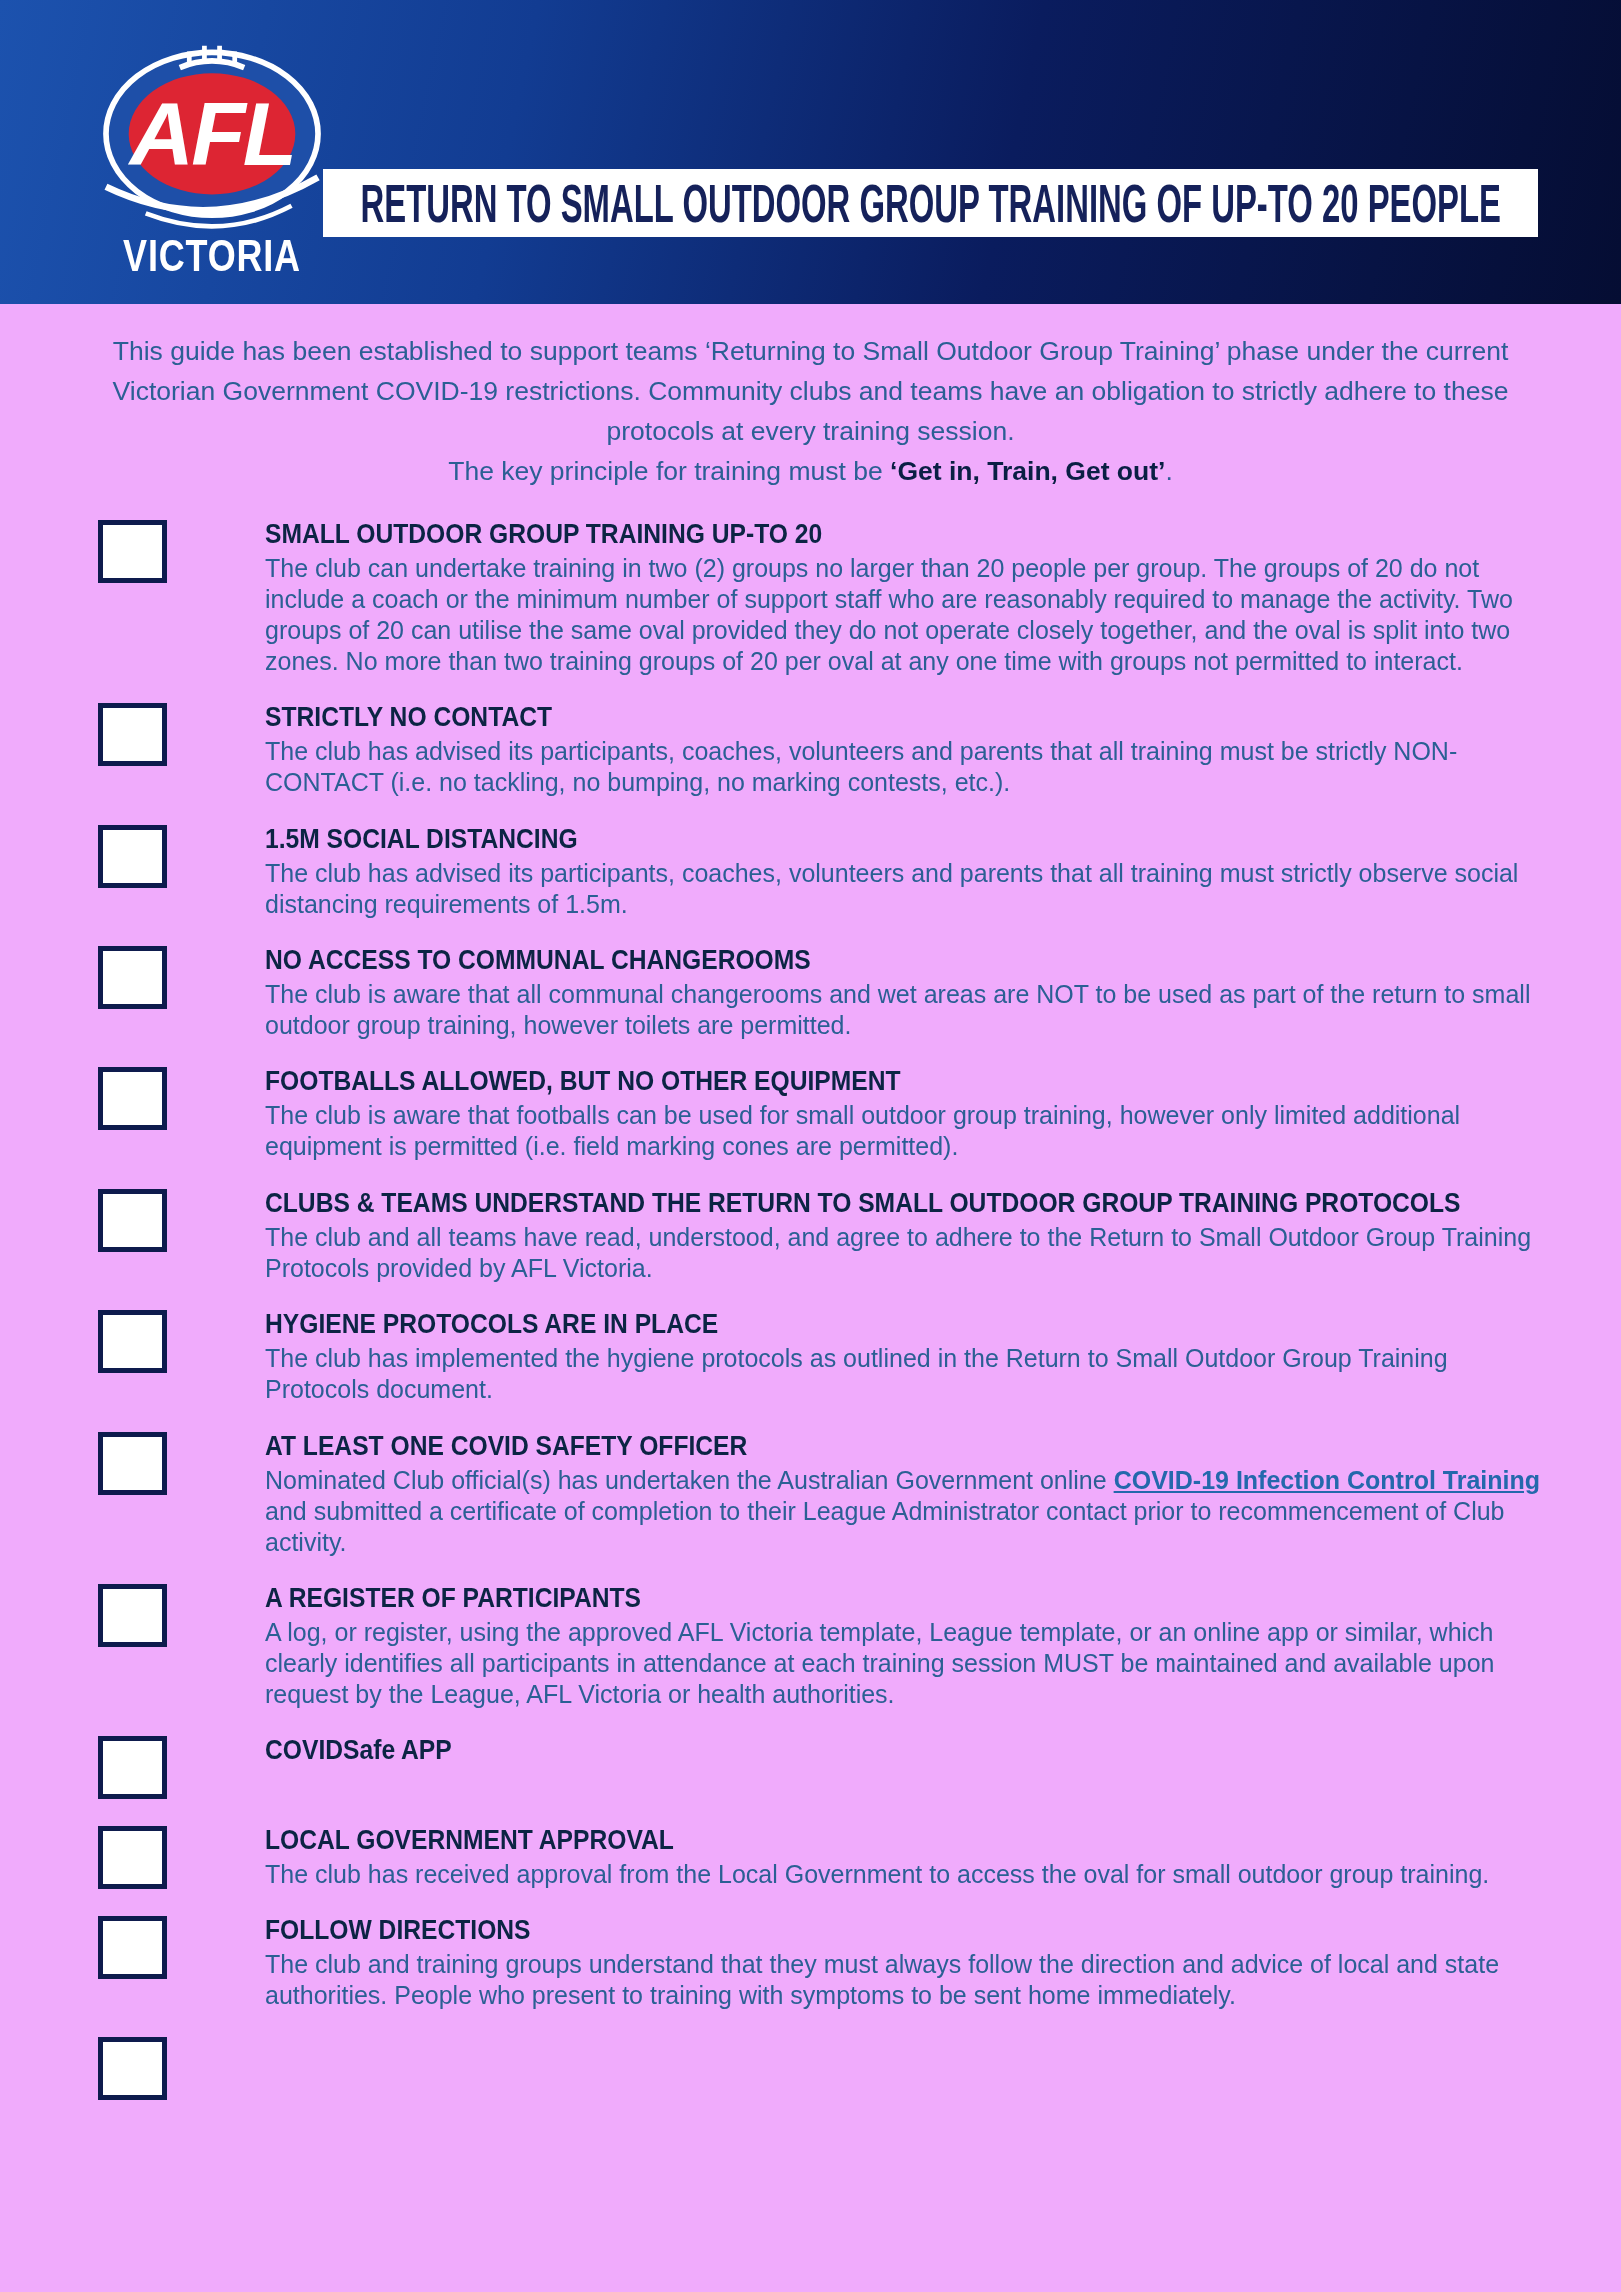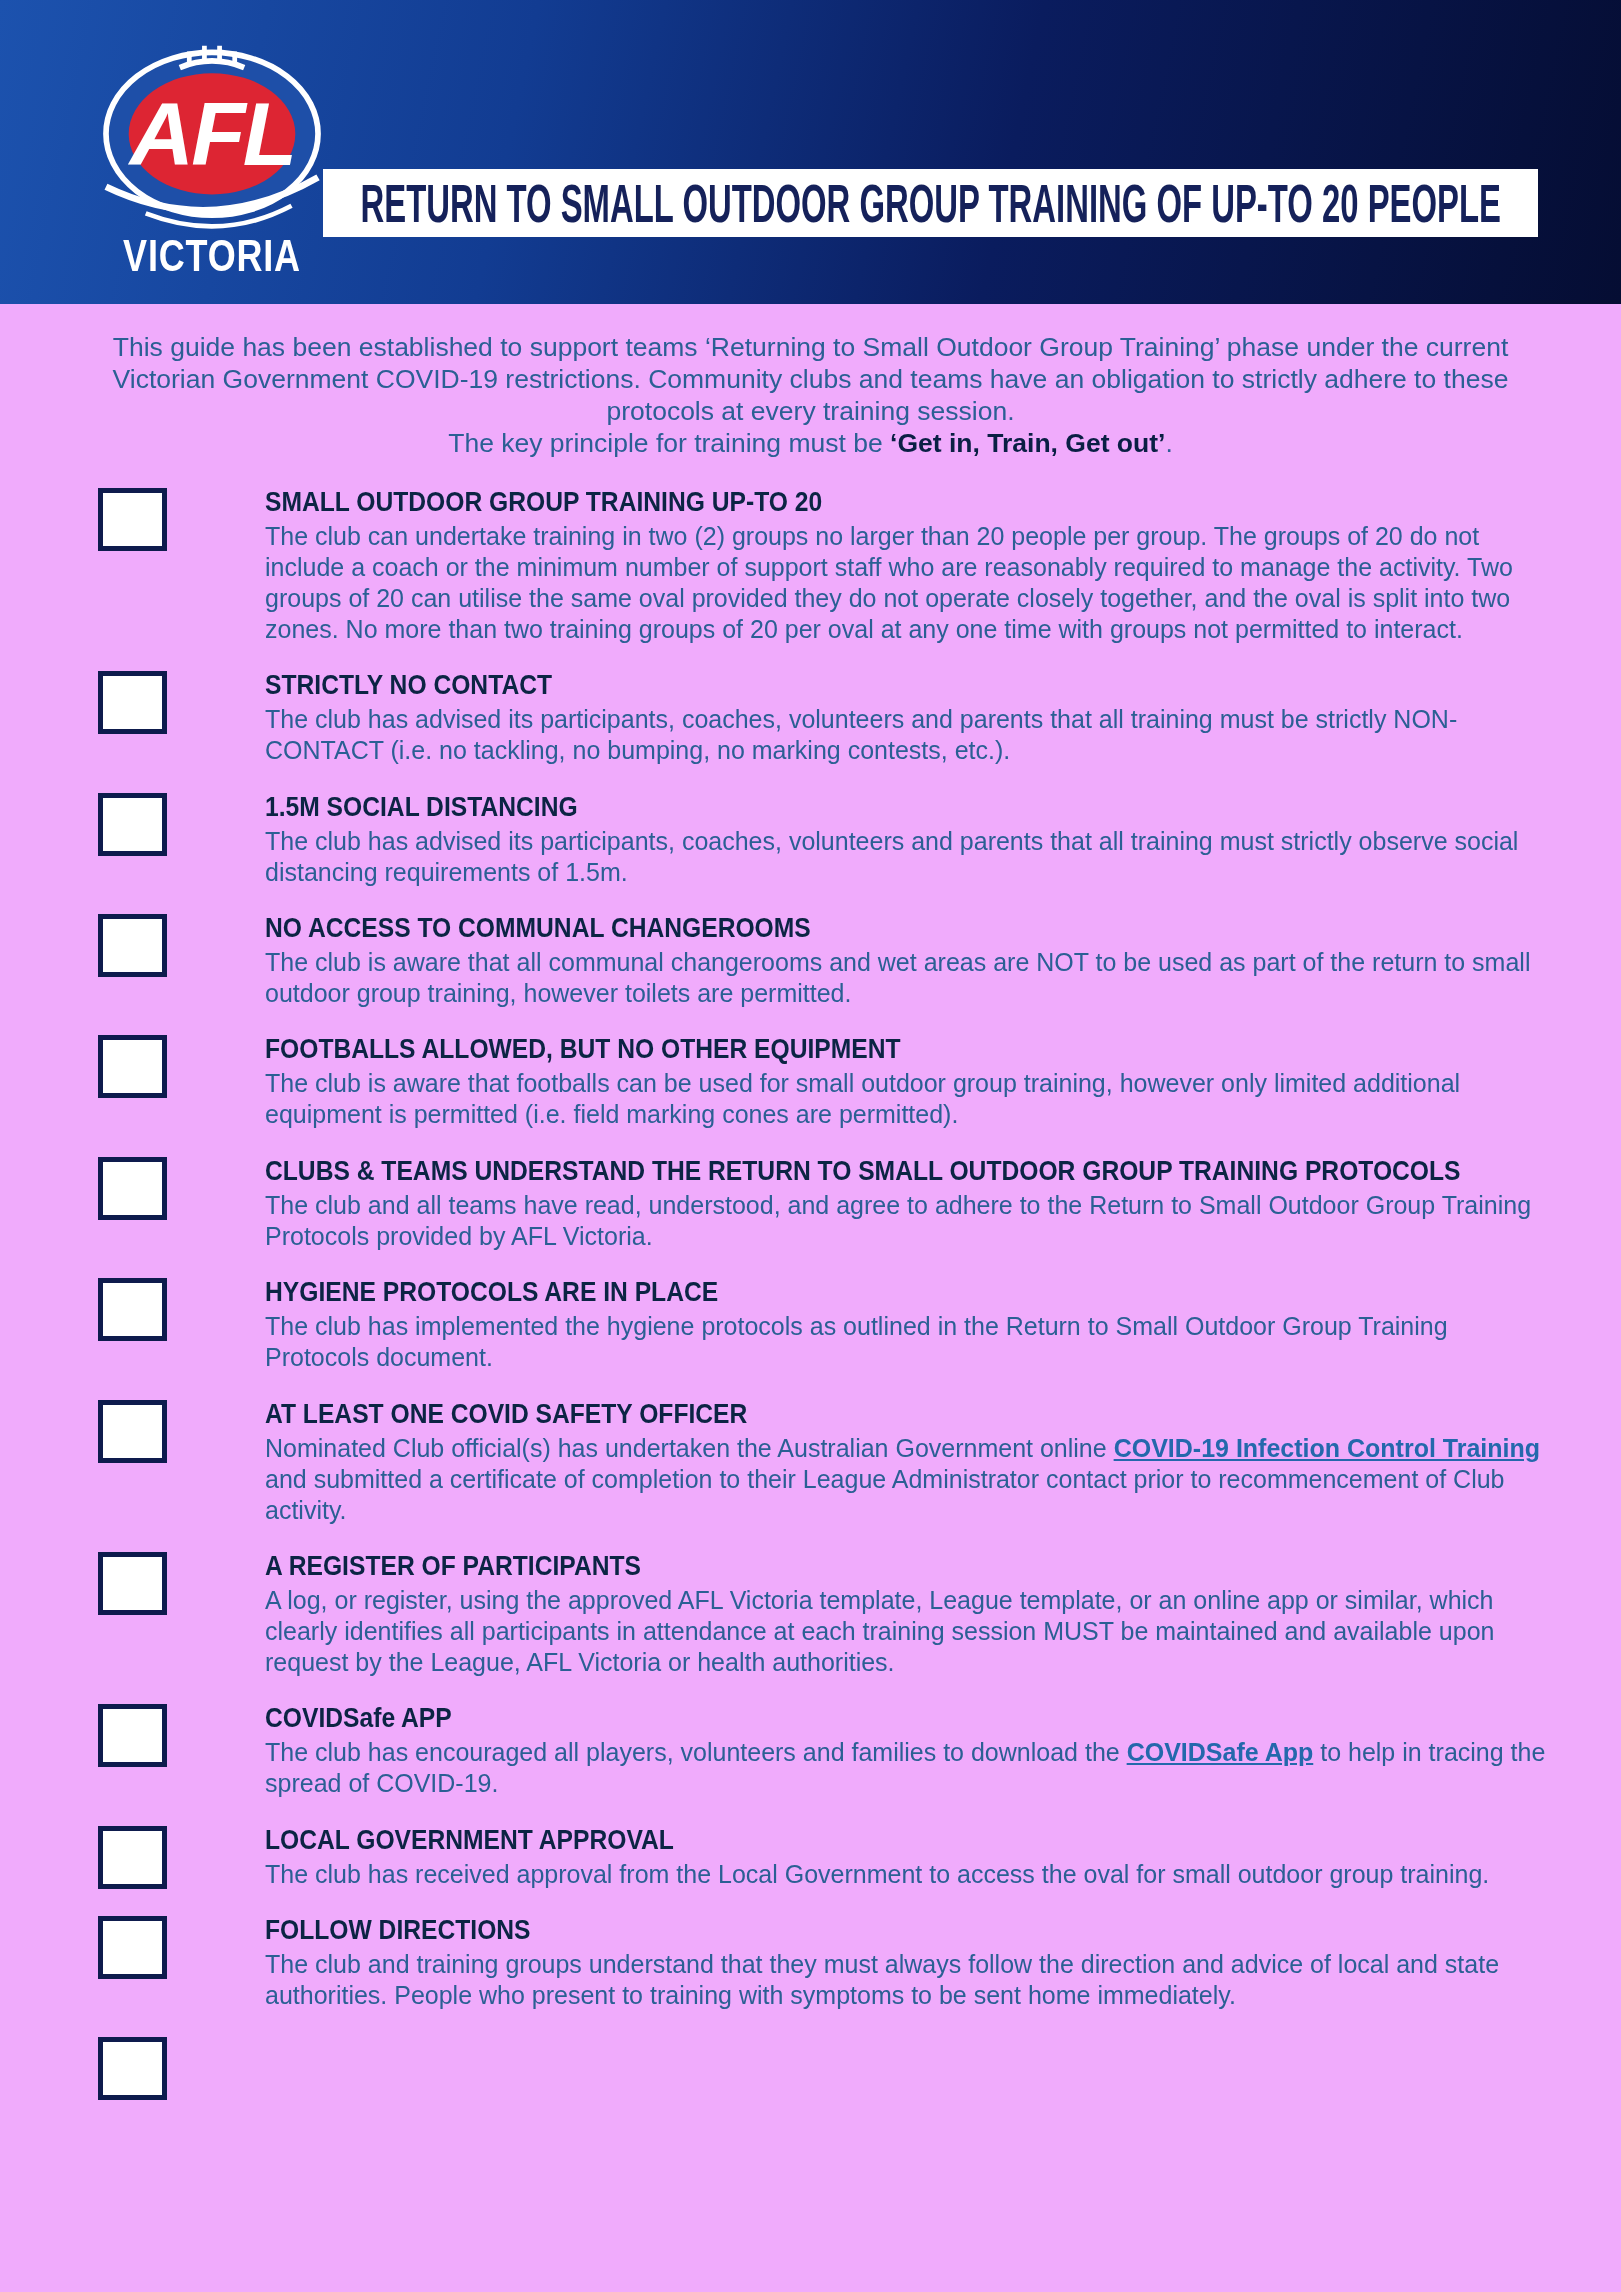--- a/index.html
+++ b/index.html
@@ -28,21 +28,21 @@
   .banner{
     position:absolute;left:323px;top:169px;width:1215px;height:68px;background:#ffffff;
     display:flex;align-items:center;justify-content:center;overflow:hidden;
   }
   .banner-text{
     color:var(--banner-text);font-weight:bold;font-size:53px;white-space:nowrap;
     transform:scaleX(0.62);transform-origin:50% 50%;letter-spacing:0;
   }
   
   .intro{margin:27.4px auto 0;width:1451px;text-align:center;color:var(--body);
-    font-size:26.5px;line-height:32px;}
+    font-size:26.5px;line-height:40px;}
   .intro-bold{color:#0A1F44;font-weight:bold;}
   
   .list{margin:25.5px 0 0 98px;}
   .item{display:flex;align-items:flex-start;margin-bottom:23.5px;gap:29px;}
   .cb{
     flex:0 0 auto;width:69px;height:63px;border:5.9px solid var(--checkbox);
     background:#ffffff;margin-top:2.9px;cursor:pointer;
   }
   .txt{margin-left:69px;width:1287px;}
   .ttl{
@@ -152,21 +152,20 @@
       <div class="txt">
         <div class="ttl">A REGISTER OF PARTICIPANTS</div>
         <div class="bdy"><span>A log, or register, using the approved AFL Victoria template, League template, or an online app or similar, which clearly identifies all participants in attendance at each training session MUST be maintained and available upon request by the League, AFL Victoria or health authorities.</span></div>
       </div>
     </div>
 
     <div class="item">
       <span class="cb" role="checkbox" aria-checked="false"></span>
       <div class="txt">
         <div class="ttl">COVIDSafe APP</div>
-        <div class="bdy"><span>The club has encouraged all players, volunteers and families to download the </span><a class="body-link" href="#">COVIDSafe App</a><span> to help in tracing the spread of COVID-19.</span></div>
       </div>
     </div>
 
     <div class="item">
       <span class="cb" role="checkbox" aria-checked="false"></span>
       <div class="txt">
         <div class="ttl">LOCAL GOVERNMENT APPROVAL</div>
         <div class="bdy"><span>The club has received approval from the Local Government to access the oval for small outdoor group training.</span></div>
       </div>
     </div>

